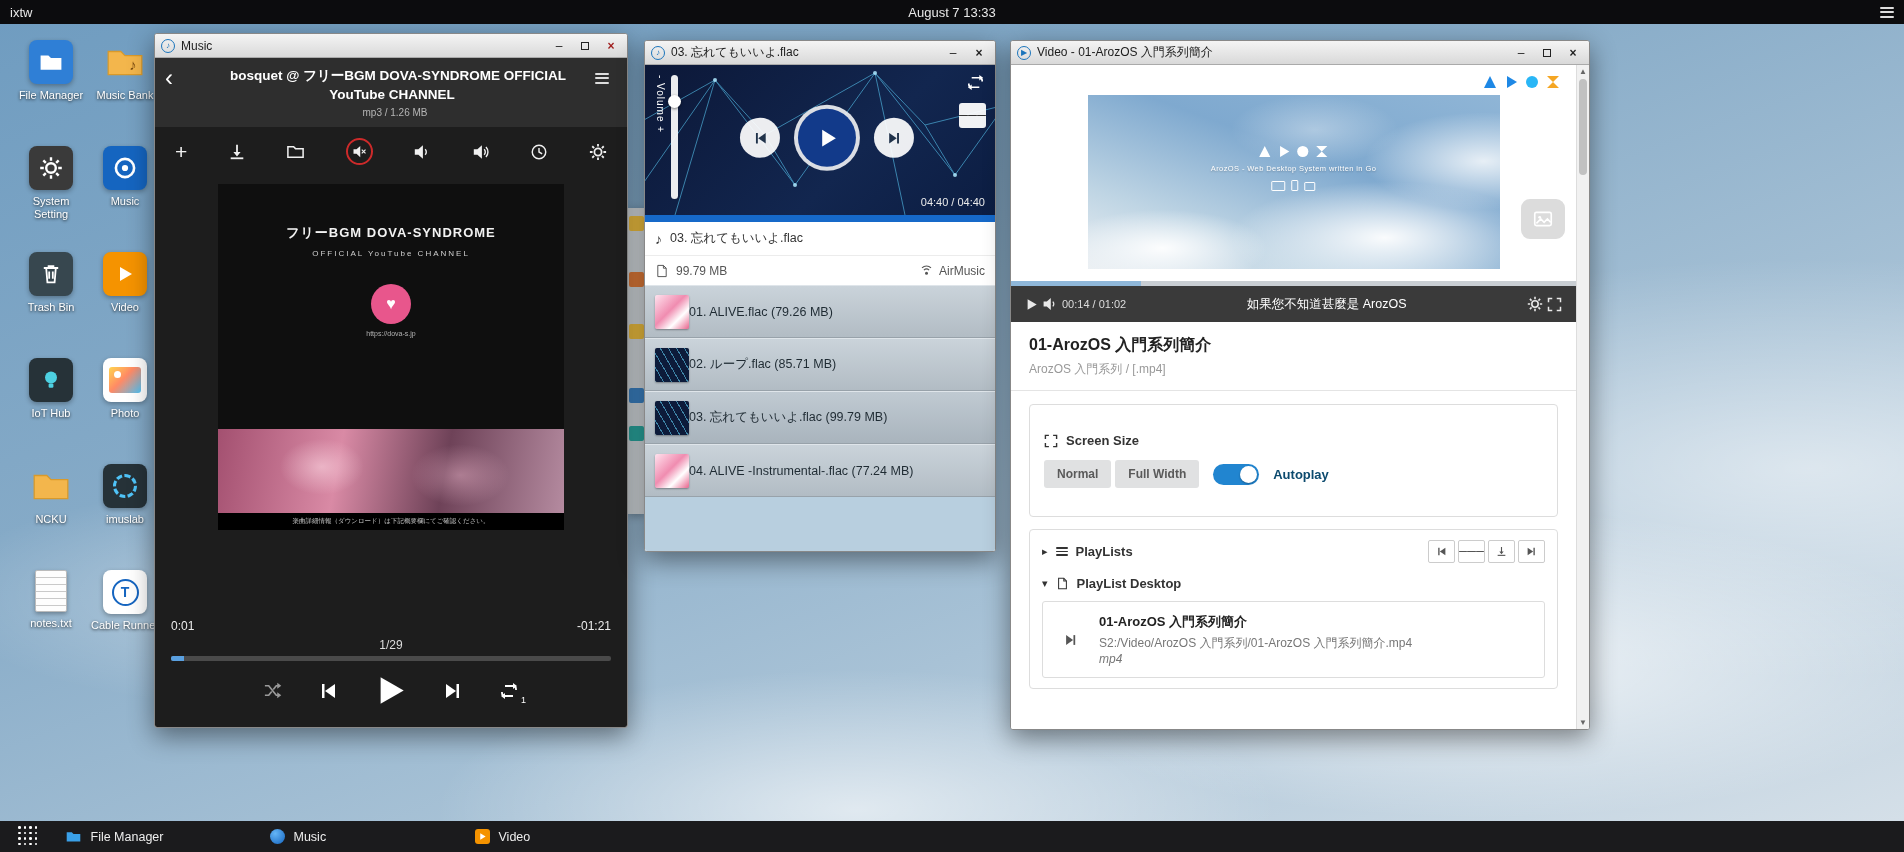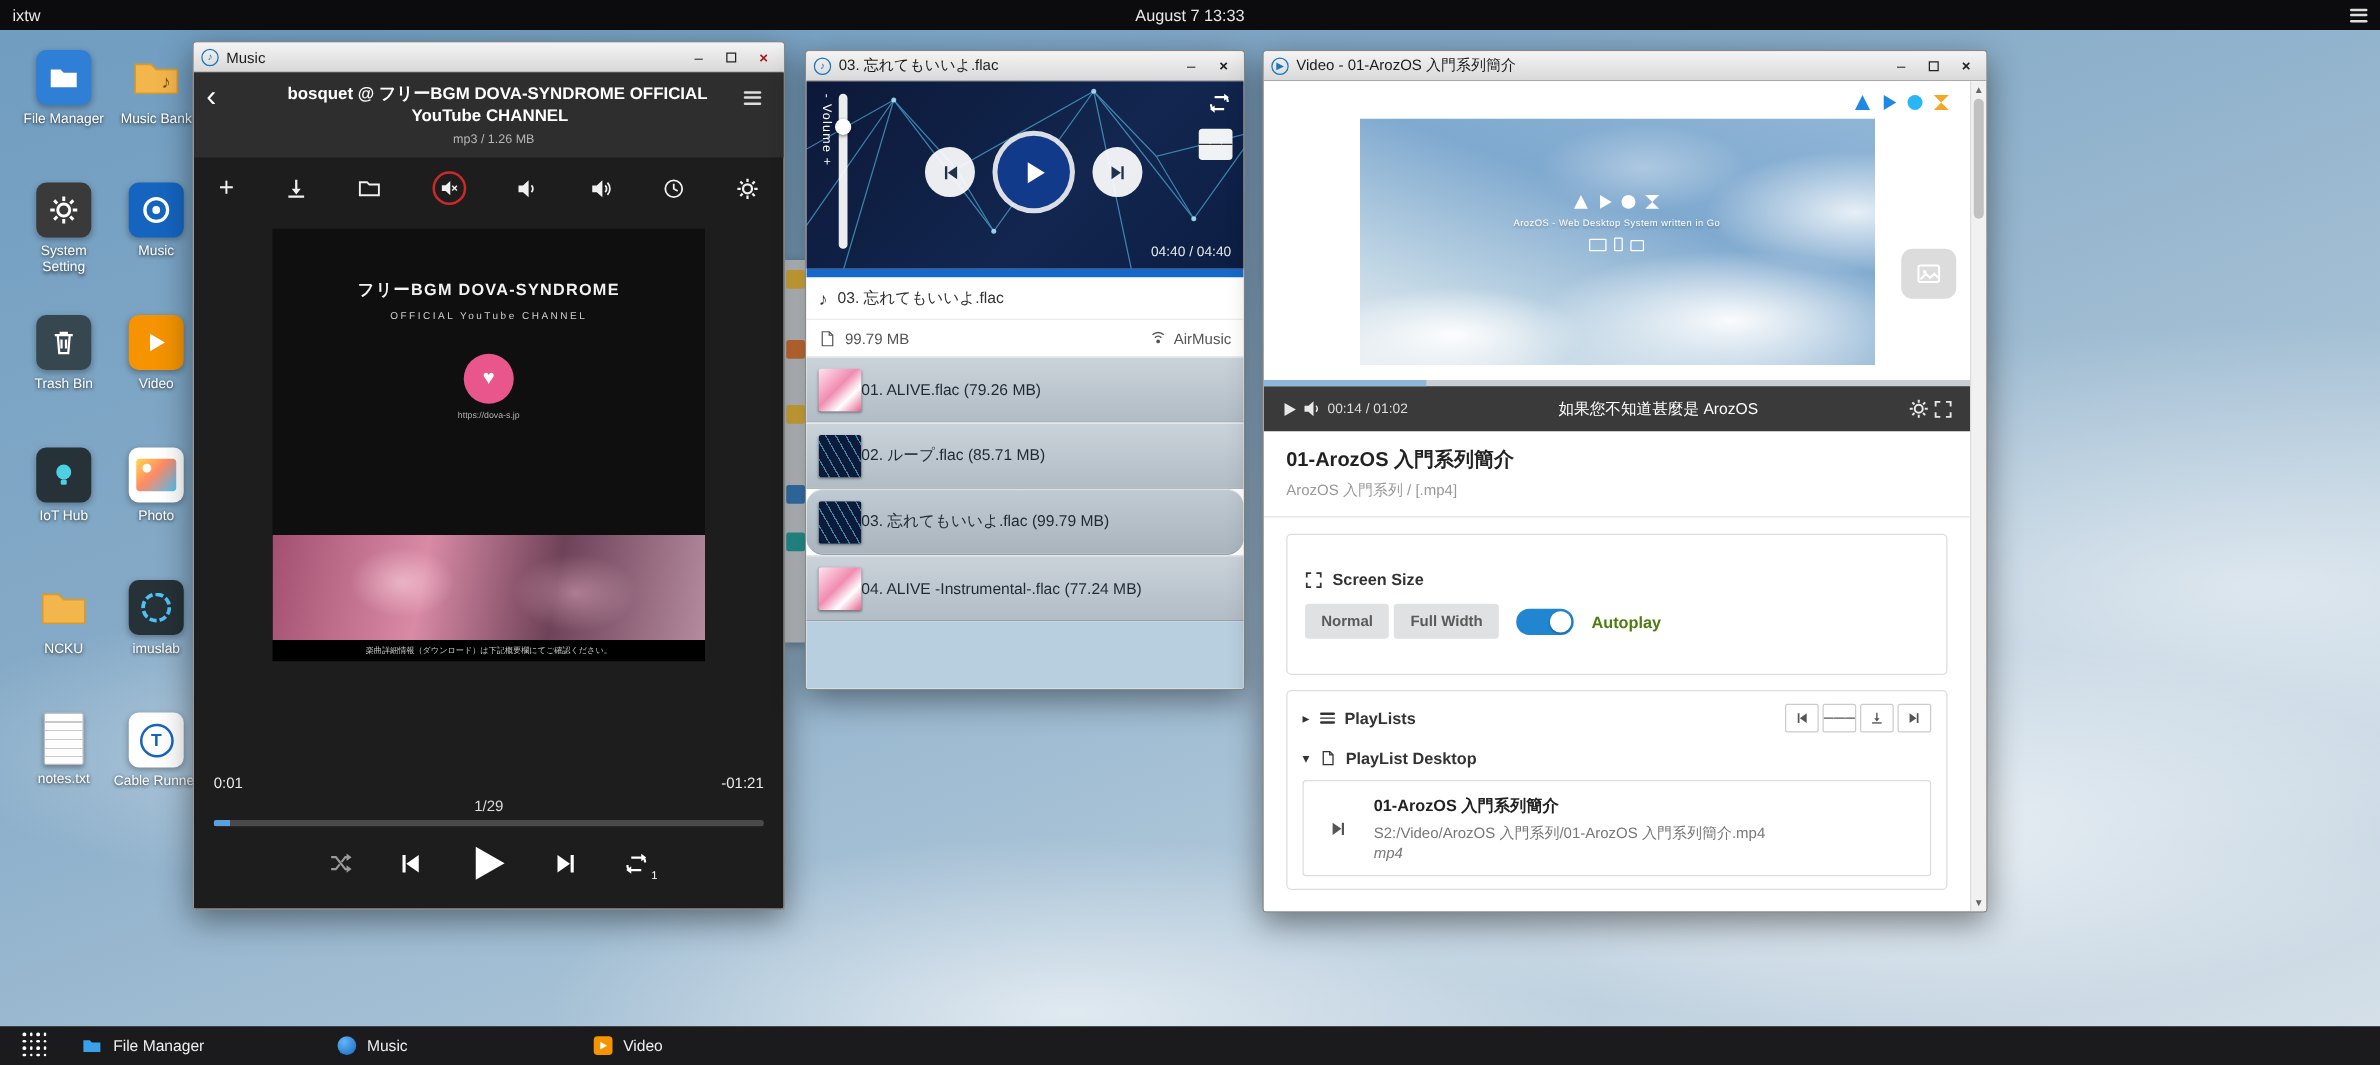--- a/index.html
+++ b/index.html
@@ -121,38 +121,38 @@
   .f-time { position:absolute; right:10px; bottom:7px; color:#eaeaea; font-size:11px; }
   .f-progress { height:7px; background:#0d3a7c; overflow:hidden; flex:0 0 auto; }
   .f-progress .fill { height:100%; background:#1669c9; }
   .f-row1 { padding:8px 10px; display:flex; align-items:center; gap:8px; font-size:12.5px; color:#333; }
   .f-row2 { padding:7px 10px; border-top:1px solid #ececec; display:flex; align-items:center; gap:7px;
     font-size:12px; color:#555; }
   .f-row2 .src { margin-left:auto; display:flex; align-items:center; gap:5px; }
   .f-item { display:flex; align-items:center; gap:0; padding:7px 10px; min-height:53px;
     background:linear-gradient(#cad3da,#b2bcc4); border-top:1px solid #dfe5ea; border-bottom:1px solid #98a2aa;
     font-size:12.5px; color:#1f2b33; }
-  .f-item.current { background:linear-gradient(#c0cad2,#a9b4bd);border-radius:14px; }
+  .f-item.current { background:linear-gradient(#c0cad2,#a9b4bd); }
   .f-art { width:34px; height:34px; border-radius:2px; flex:0 0 auto; box-shadow:0 1px 2px rgba(0,0,0,.35); }
   .art-pink { background:linear-gradient(135deg,#ffe3ee 0%,#f08cb0 45%,#ffffff 70%,#e7638c 100%); }
   .art-navy { background:#0d1b3a;
     background-image:repeating-linear-gradient(60deg, rgba(102,217,255,.55) 0 1px, transparent 1px 7px); }
   .f-rest { flex:1; background:#b8cfdf; }
 
   
   .win-video { left:1010px; top:40px; width:580px; height:690px; z-index:12; }
   .v-content { position:relative; height:calc(100% - 24px); background:#fff; overflow:hidden; }
   .v-scroll { position:absolute; right:0; top:0; bottom:0; width:13px; background:#f1f1f1;
     border-left:1px solid #ddd; z-index:5; }
   .v-scroll .arr { position:absolute; left:0; width:100%; text-align:center; font-size:8px; color:#666; }
   .v-scroll .arr.up { top:2px; } .v-scroll .arr.down { bottom:2px; }
   .v-scroll .thumb { position:absolute; left:2px; top:14px; width:8px; height:96px; background:#c1c1c1; border-radius:4px; }
   .v-main { margin-right:13px; height:100%; display:flex; flex-direction:column; }
   .v-logo-row { display:flex; justify-content:flex-end; align-items:center; gap:7px; padding:10px 16px 4px; }
-  .v-screen { width:412px; height:197px; margin:2px auto 12px; position:relative; flex:0 0 auto;
+  .v-screen { width:412px; height:174px; margin:2px auto 12px; position:relative; flex:0 0 auto;
     background:
       radial-gradient(ellipse 150px 55px at 18% 88%, rgba(255,255,255,.95), transparent 70%),
       radial-gradient(ellipse 220px 80px at 72% 82%, rgba(255,255,255,.95), transparent 70%),
       radial-gradient(ellipse 170px 70px at 96% 38%, rgba(255,255,255,.8), transparent 70%),
       radial-gradient(ellipse 120px 50px at 55% 20%, rgba(255,255,255,.35), transparent 70%),
       linear-gradient(200deg,#8fb5d6 0%,#7fa9cf 40%,#bfd5e4 75%,#e9eef2 100%); }
   .v-brand { position:absolute; left:50%; top:42%; transform:translate(-50%,-50%); text-align:center; }
   .v-brand .shapes { display:flex; gap:6px; justify-content:center; align-items:center; }
   .v-brand .cap { margin-top:6px; color:#fff; font-size:7.5px; letter-spacing:.4px; text-shadow:0 1px 2px rgba(0,0,0,.25); }
   .v-brand .devs { margin-top:7px; display:flex; gap:6px; justify-content:center; align-items:flex-end; }
@@ -170,21 +170,21 @@
   .v-info .t { font-size:16px; font-weight:bold; color:#222; }
   .v-info .p { font-size:12px; color:#999; margin-top:5px; }
   .v-card { margin:13px 18px 0; border:1px solid #ddd; border-radius:4px; padding:28px 14px; }
   .v-card .hdr { display:flex; align-items:center; gap:8px; font-size:13px; font-weight:bold; color:#333; }
   .v-ss-row { margin-top:12px; display:flex; align-items:center; gap:4px; }
   .v-btn { background:#e0e1e2; color:#5a5a5a; font-size:12px; font-weight:bold; padding:7px 13px;
     border-radius:3px; border:none; }
   .toggle { width:46px; height:21px; border-radius:11px; background:#2185d0; position:relative; margin-left:10px; }
   .toggle::after { content:""; position:absolute; right:2px; top:2px; width:17px; height:17px;
     border-radius:50%; background:#fff; box-shadow:0 1px 2px rgba(0,0,0,.3); }
-  .v-ss-row .auto { margin-left:10px; font-size:13px; font-weight:bold; color:#4d7c0f; }
+  .v-ss-row .auto { margin-left:10px; font-size:13px; font-weight:bold; color:#0c4a6e; }
   .v-card2 { margin:12px 18px 8px; border:1px solid #ddd; border-radius:4px; padding:10px 12px; }
   .pl-row { display:flex; align-items:center; gap:8px; font-size:13px; font-weight:bold; color:#333; }
   .pl-btns { margin-left:auto; display:flex; gap:3px; }
   .pl-btn { width:27px; height:23px; border:1px solid #ccc; background:#fff; border-radius:2px; color:#555;
     display:flex; align-items:center; justify-content:center; font-size:10px; }
   .plv-row { margin-top:13px; display:flex; align-items:center; gap:8px; font-size:13px; font-weight:bold; color:#333; }
   .pl-item { margin-top:10px; border:1px solid #ddd; border-radius:3px; display:flex; min-height:76px; }
   .pl-item-icon { width:56px; display:flex; align-items:center; justify-content:center; color:#555; }
   .pl-item-body { padding:11px 10px 10px 0; }
   .pl-item-body .t { font-size:13px; font-weight:bold; color:#222; }

